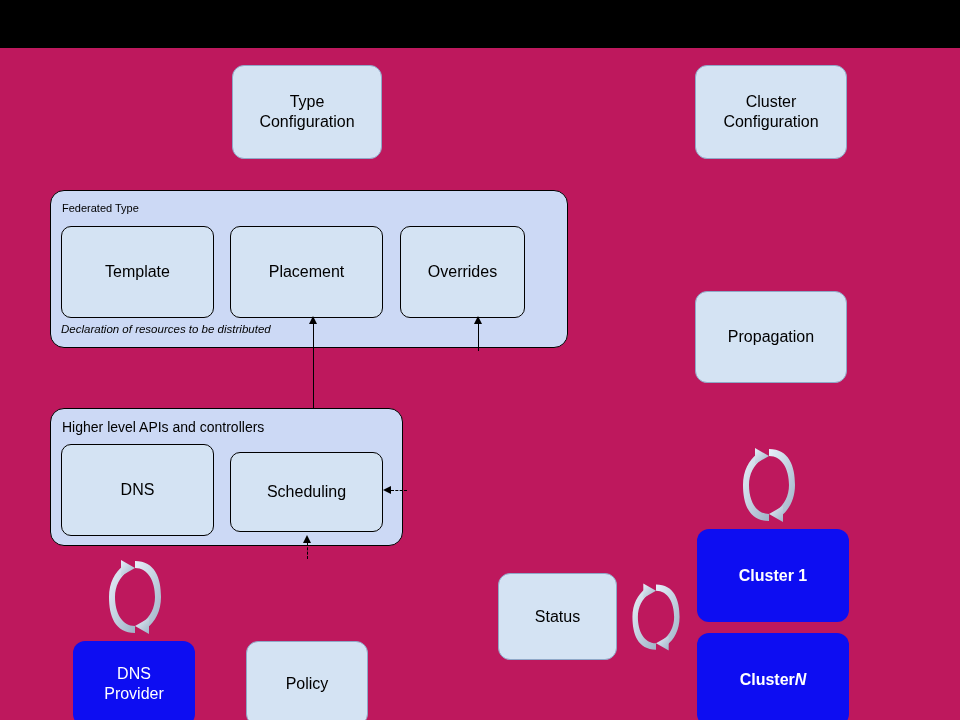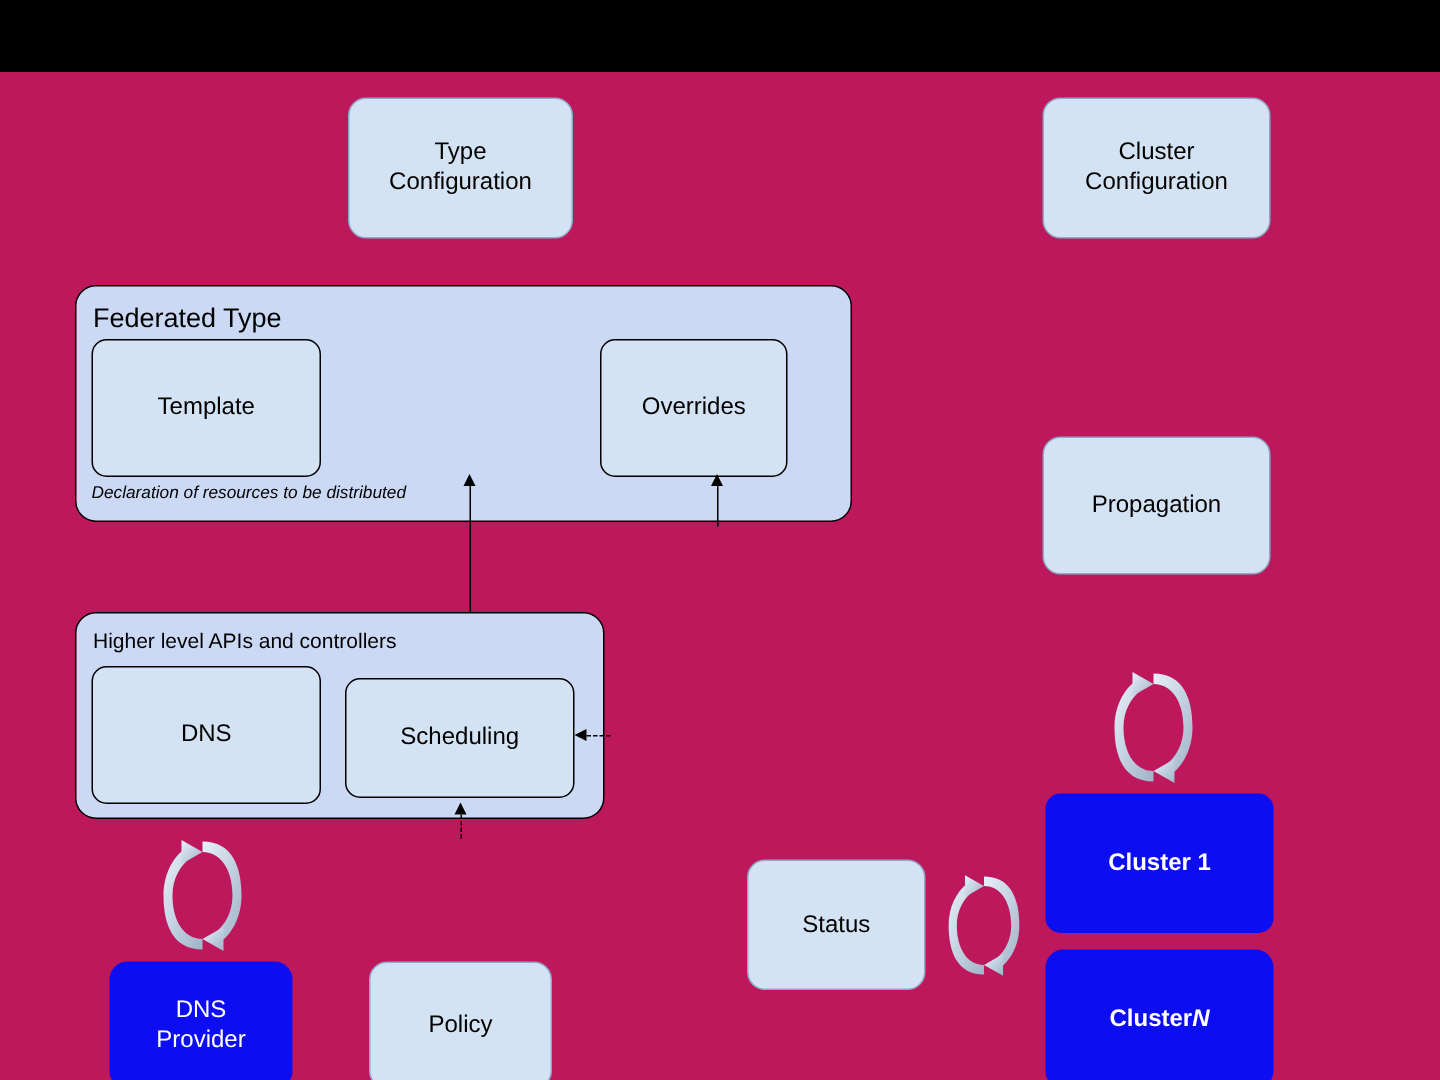--- a/index.html
+++ b/index.html
@@ -45,21 +45,21 @@
   
   .panel {
     position: absolute;
     box-sizing: border-box;
     border-radius: 14px;
     background: #ccd9f5;
     border: 1px solid #000000;
   }
   .panel-title {
     position: absolute;
-    font-size: 18px;
+    font-size: 11px;
     color: #000000;
     white-space: nowrap;
   }
   .panel-caption {
     position: absolute;
     font-size: 11.5px;
     color: #000000;
     white-space: nowrap;
   }
   .subnode {
@@ -129,20 +129,21 @@
 Configuration</div>
 
   <div class="node" style="left:695px; top:17px; width:152px; height:94px;">Cluster
 Configuration</div>
 
   <div class="panel" style="left:50px; top:142px; width:518px; height:158px;">
   </div>
   <div class="panel-title" style="left:62px; top:154px;">Federated Type</div>
 
   <div class="subnode" style="left:61px; top:178px; width:153px; height:92px;">Template</div>
+  <div class="subnode" style="left:230px; top:178px; width:153px; height:92px;">Placement</div>
   <div class="subnode" style="left:400px; top:178px; width:125px; height:92px;">Overrides</div>
 
   <div class="panel-caption" style="left:61px; top:275px;font-style:italic;">Declaration of resources to be distributed</div>
 
   <div class="arrow-up" style="left:308.5px; top:268px;"></div>
   <div class="vline" style="left:313px; top:276px; height:107px;"></div>
 
   <div class="arrow-up" style="left:473.5px; top:268px;"></div>
   <div class="vline" style="left:478px; top:276px; height:27px;"></div>
 
@@ -183,21 +184,21 @@
 
   <div class="sync-icon" style="left:737px; top:396px;">
     <svg width="64" height="82" viewBox="0 0 64 82">
       <path d="M32 5 C52 5 58 22 58 41 C58 55 52 66 44 72 L40 66 C47 61 52 52 52 41 C52 25 45 12 32 12 Z" fill="url(#g1)"></path>
       <path d="M46 78 L32 70 L46 62 Z" fill="url(#g1)"></path>
       <path d="M32 77 C12 77 6 60 6 41 C6 27 12 16 20 10 L24 16 C17 21 12 30 12 41 C12 57 19 70 32 70 Z" fill="url(#g1)"></path>
       <path d="M18 4 L32 12 L18 20 Z" fill="url(#g1)"></path>
     </svg>
   </div>
 
-  <div class="node blue bold" style="left:697px; top:481px; width:152px; height:93px;border-radius:10px;">Cluster 1</div>
+  <div class="node blue bold" style="left:697px; top:481px; width:152px; height:93px;">Cluster 1</div>
 
   <div class="node blue bold" style="left:697px; top:585px; width:152px; height:93px;">
     <span>Cluster </span><span style="font-style:italic;">N</span>
   </div>
 
   <div class="node" style="left:498px; top:525px; width:119px; height:87px;">Status</div>
 
   <div class="sync-icon" style="left:627px; top:527px;">
     <svg width="58" height="84" viewBox="0 0 64 82">
       <path d="M32 5 C52 5 58 22 58 41 C58 55 52 66 44 72 L40 66 C47 61 52 52 52 41 C52 25 45 12 32 12 Z" fill="url(#g1)"></path>

